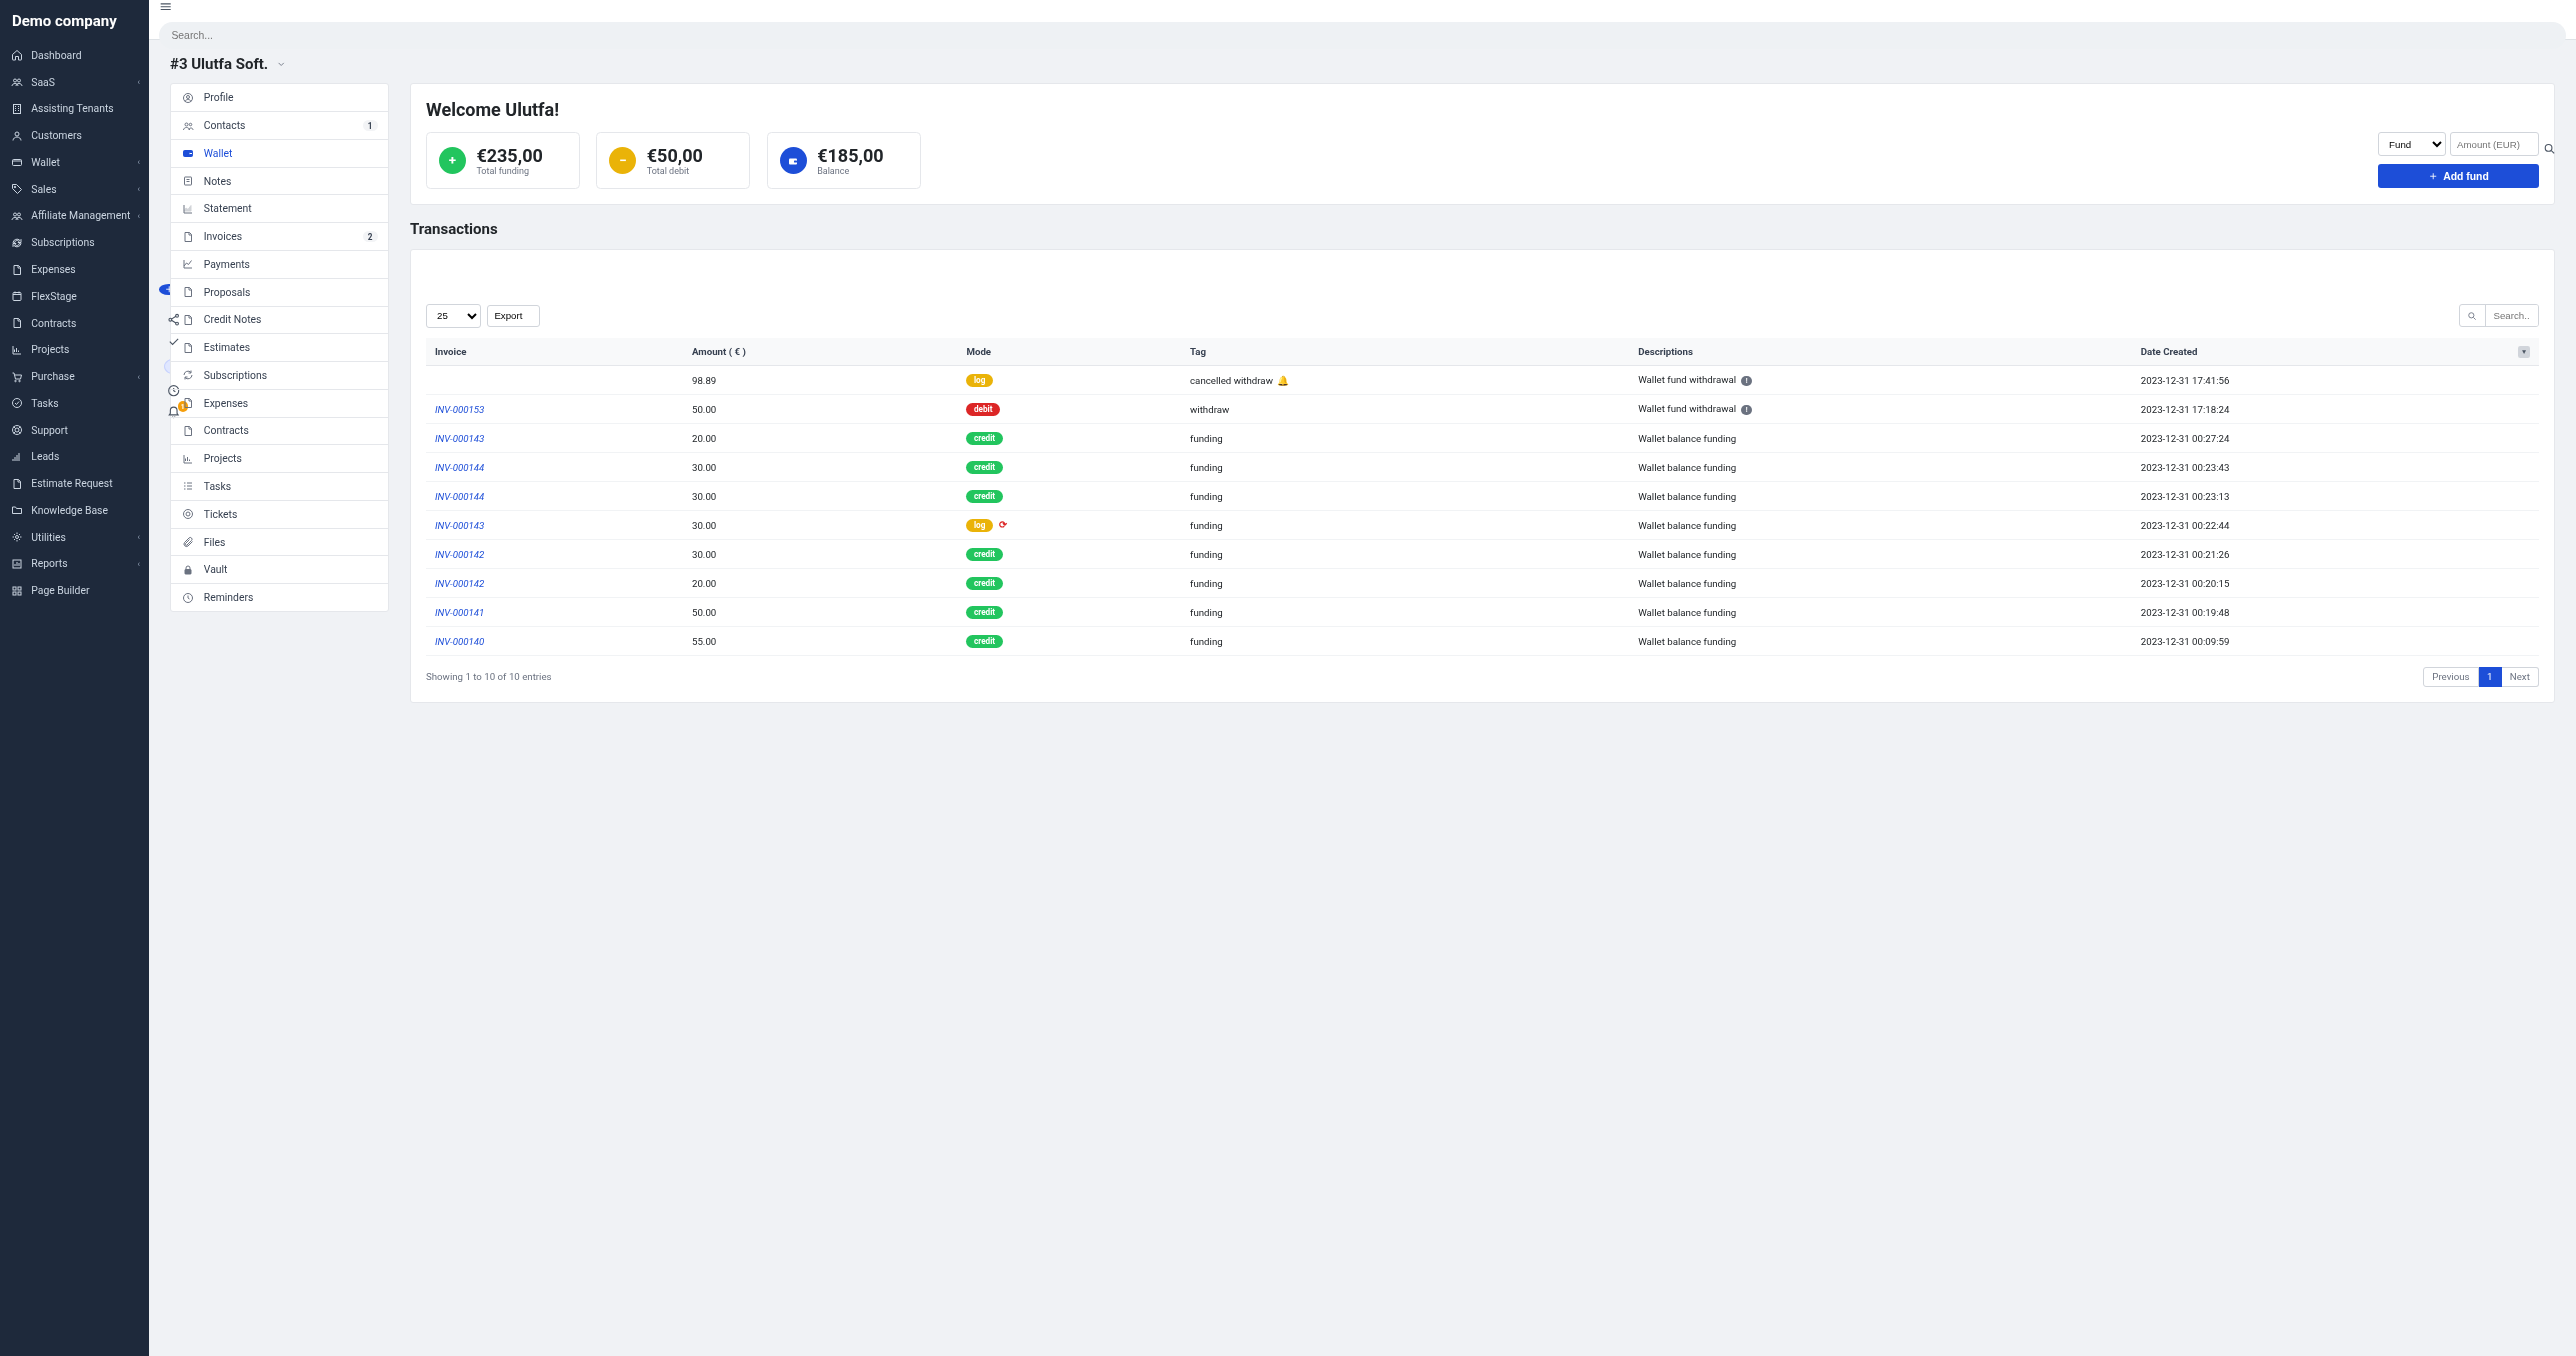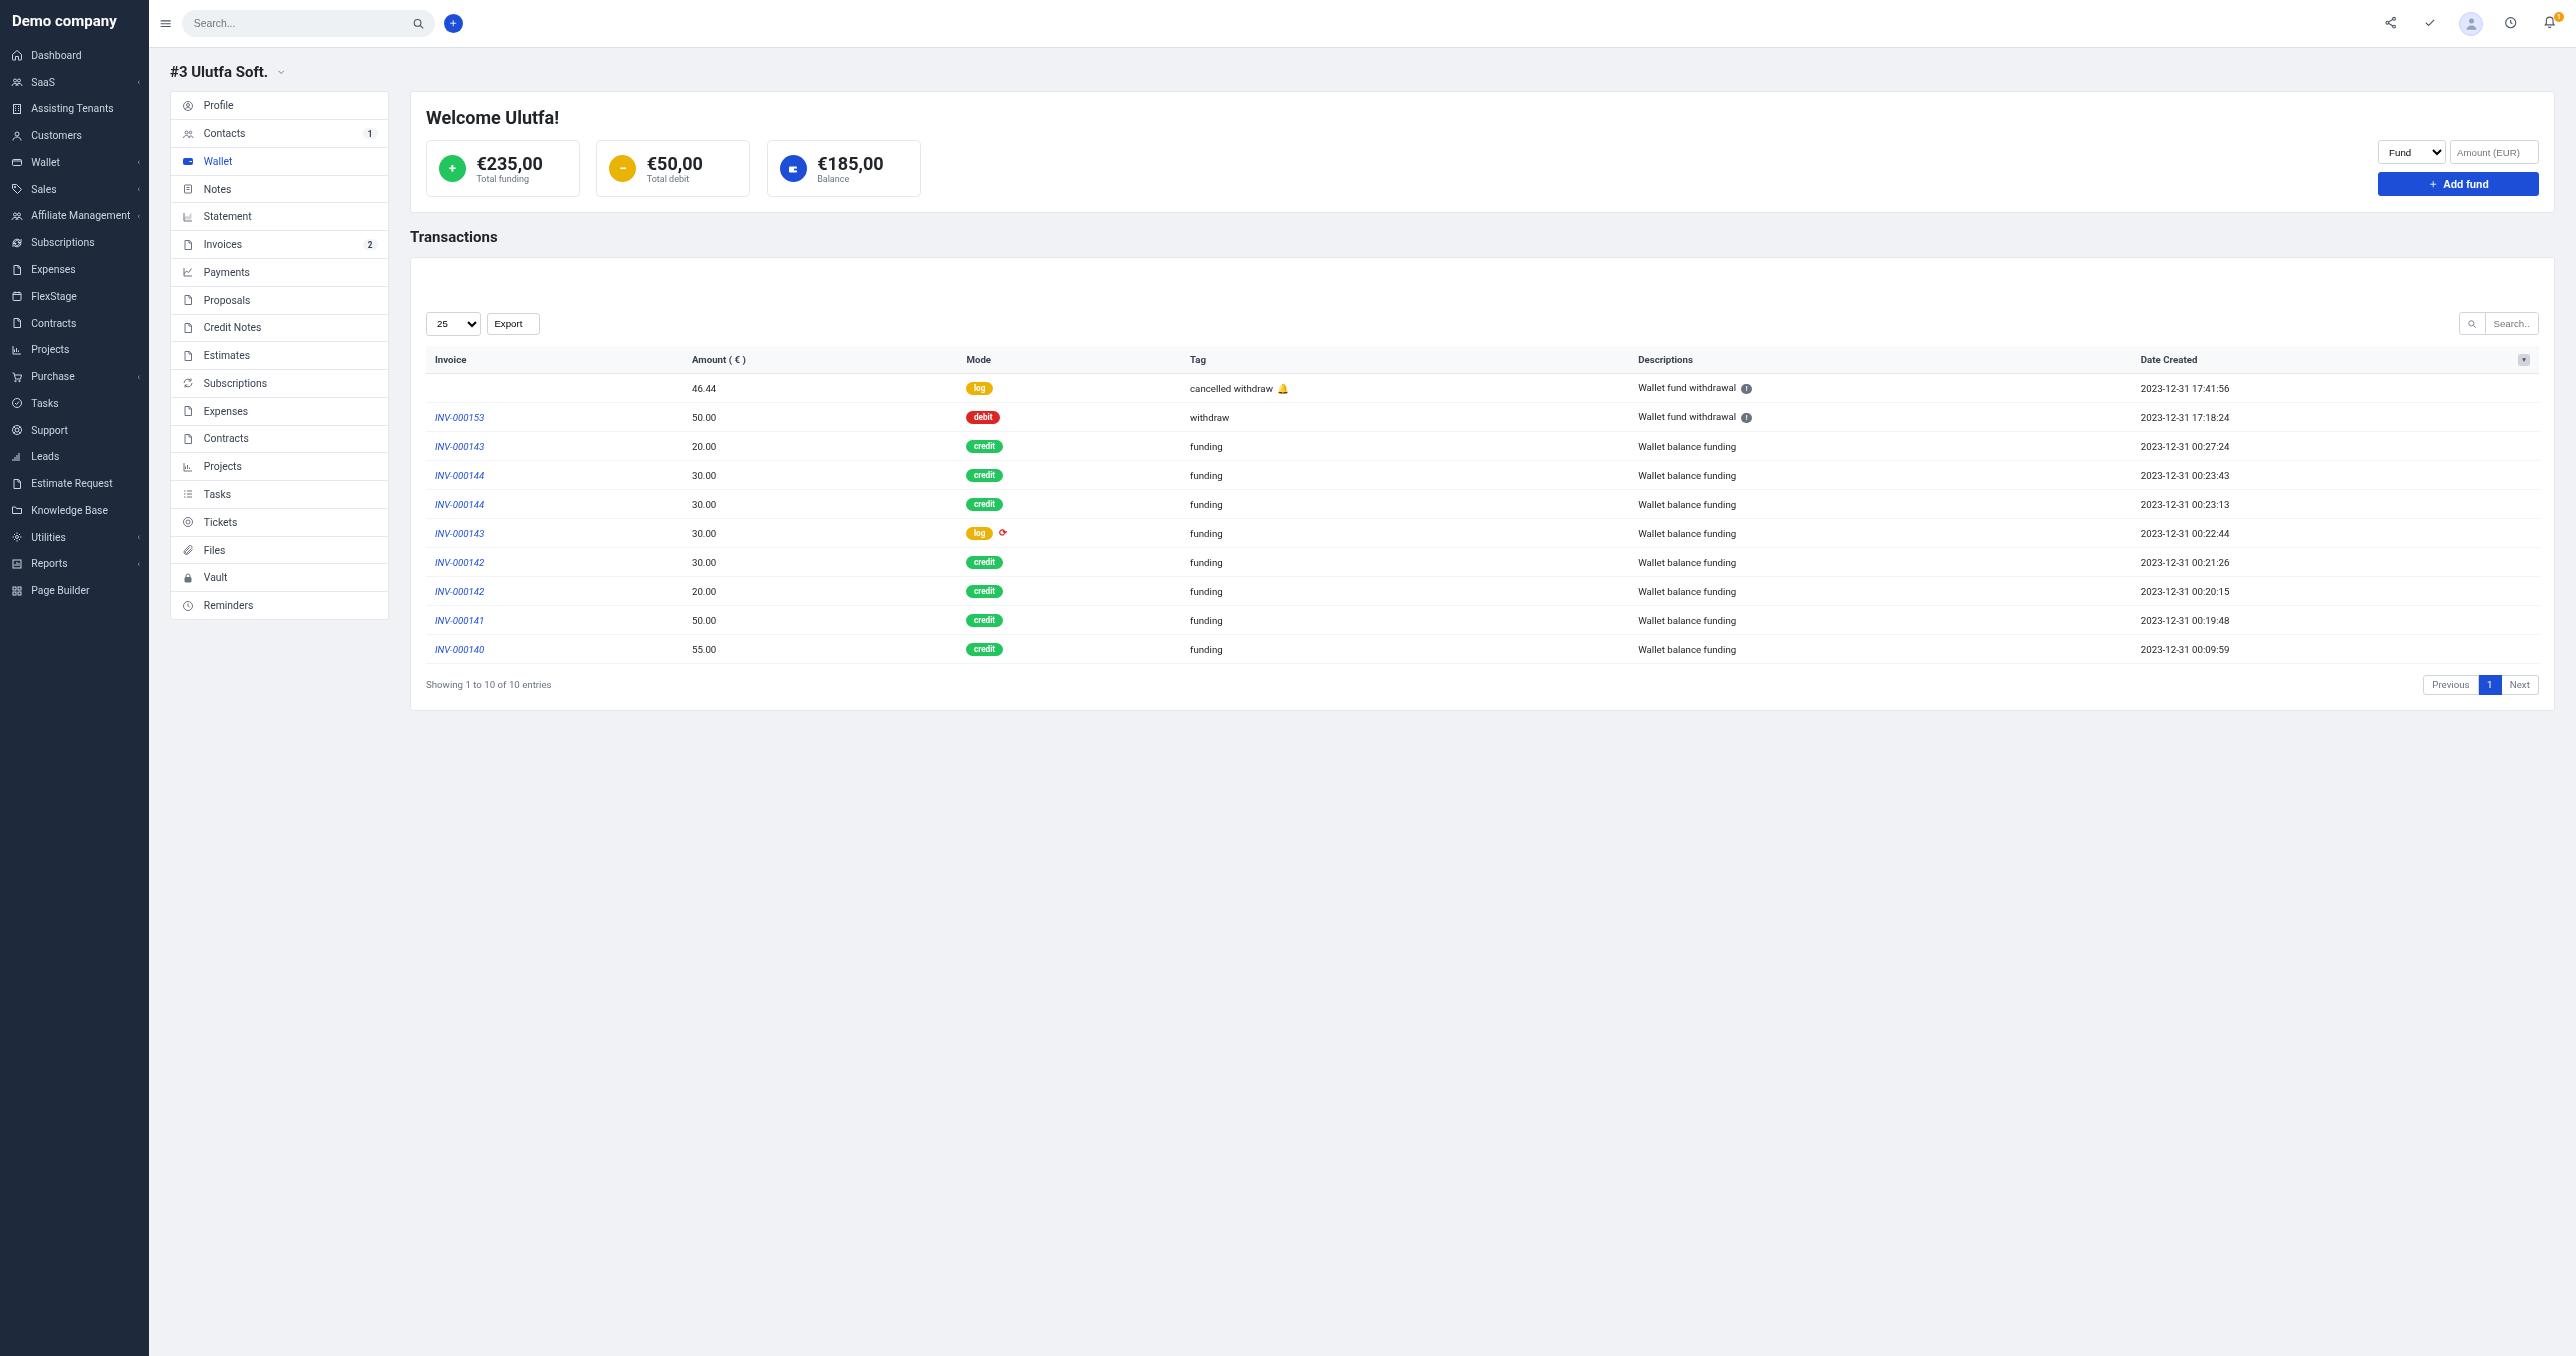--- a/index.html
+++ b/index.html
@@ -9,21 +9,21 @@
 
 .sidebar { width: 149px; background: #1e293b; color: #cbd5e1; display: flex; flex-direction: column; flex-shrink: 0; }
 .sidebar-brand { padding: 12px; font-size: 15px; font-weight: 700; color: #fff; }
 .sidebar-menu { list-style: none; overflow-y: auto; }
 .sidebar-item { display: flex; align-items: center; padding: 6.7px 10.4px; cursor: pointer; position: relative; font-size: 10.4px; color: #cbd5e1; }
 .sidebar-icon { width: 13.4px; height: 13.4px; margin-right: 7.5px; display: inline-flex; align-items: center; justify-content: center; }
 .sidebar-chevron { position: absolute; right: 9px; font-size: 8.2px; color: #94a3b8; }
 
 
 .main { flex: 1; display: flex; flex-direction: column; overflow: hidden; }
-.topbar { height: 48px; background: #fff; border-bottom: 0.7px solid #dee2e6; display: flex; align-items: center; padding: 0 10.4px; gap: 9px; }
+.topbar { height: 40px; background: #fff; border-bottom: 0.7px solid #dee2e6; display: flex; padding: 0 10.4px; gap: 9px; flex-direction: column; }
 .hamburger { width: 13.4px; cursor: pointer; color: #4b5563; }
 .search-wrap { position: relative; flex: 0 0 253px; }
 .search-input { width: 100%; height: 27px; border-radius: 13.4px; border: none; background: #eef1f4; padding: 0 30px 0 12px; font-size: 10.4px; outline: none; }
 .search-icon-btn { position: absolute; right: 9px; top: 50%; transform: translateY(-50%); color: #4b5563; }
 .add-btn { width: 19.4px; height: 19.4px; border-radius: 50%; background: #1d4ed8; color: #fff; display: flex; align-items: center; justify-content: center; cursor: pointer; font-size: 12px; font-weight: 700; }
 .topbar-spacer { flex: 1; }
 .topbar-icon { width: 15px; height: 15px; color: #4b5563; margin: 0 7.5px; cursor: pointer; position: relative; }
 .avatar { width: 24px; height: 24px; border-radius: 50%; border: 1.5px solid #c7d2fe; background: #e0e7ff; margin: 0 4.5px; cursor: pointer; display:flex; align-items:center; justify-content:center; }
 .badge-dot { position: absolute; top: -4.5px; right: -6px; background: #f59e0b; color: #fff; font-size: 6.7px; font-weight: 700; border-radius: 50%; width: 10.4px; height: 10.4px; display: flex; align-items: center; justify-content: center; }
 
@@ -620,21 +620,21 @@
                   <th>Amount ( € )</th>
                   <th>Mode</th>
                   <th>Tag</th>
                   <th>Descriptions</th>
                   <th><span>Date Created</span><span class="sort-icon">▼</span></th>
                 </tr>
               </thead>
               <tbody id="tx-body">
                   <tr>
                     <td></td>
-                    <td>46.44</td>
+                    <td>98.89</td>
                     <td><span class="pill pill-log">log</span></td>
                     <td>cancelled withdraw<span class="bell-red">🔔</span></td>
                     <td>Wallet fund withdrawal <span class="info-dot">!</span></td>
                     <td>2023-12-31 17:41:56</td>
                   </tr>
                   <tr>
                     <td><a href="#" class="inv-link">INV-000153</a></td>
                     <td>50.00</td>
                     <td><span class="pill pill-debit">debit</span></td>
                     <td>withdraw</td>

